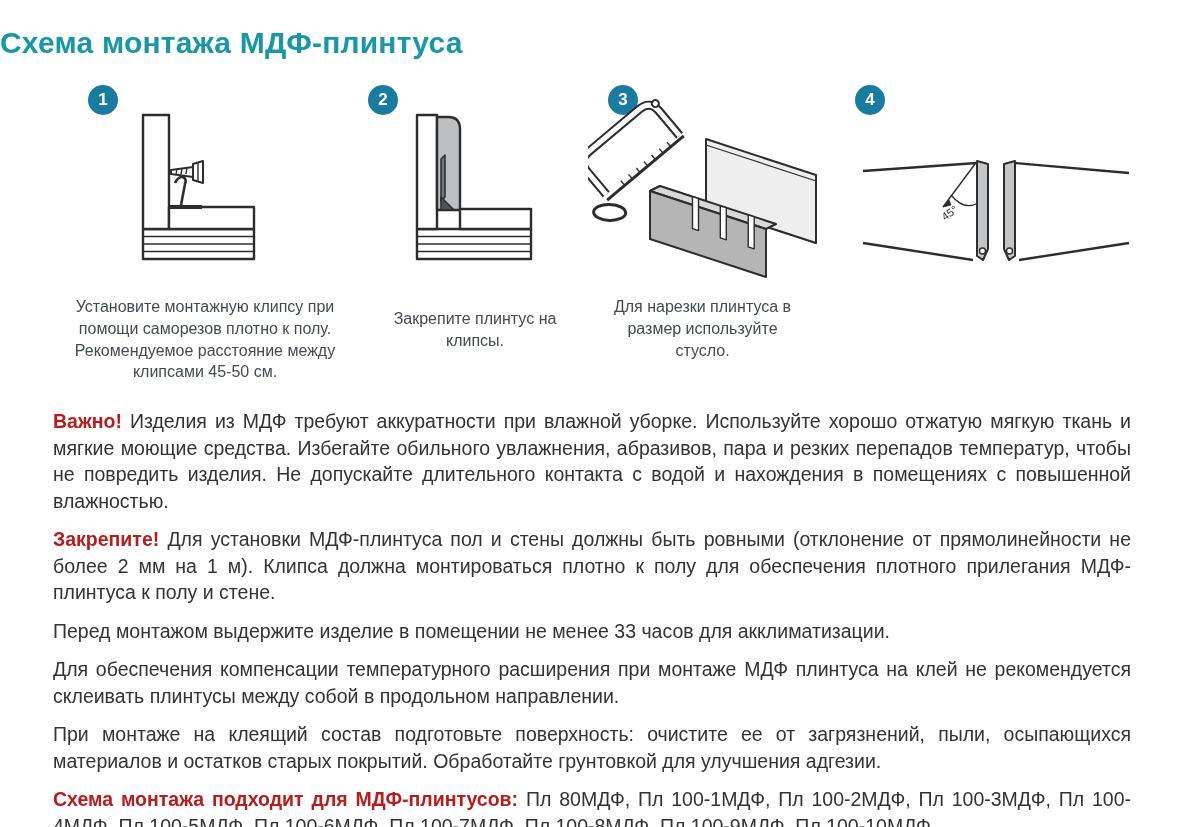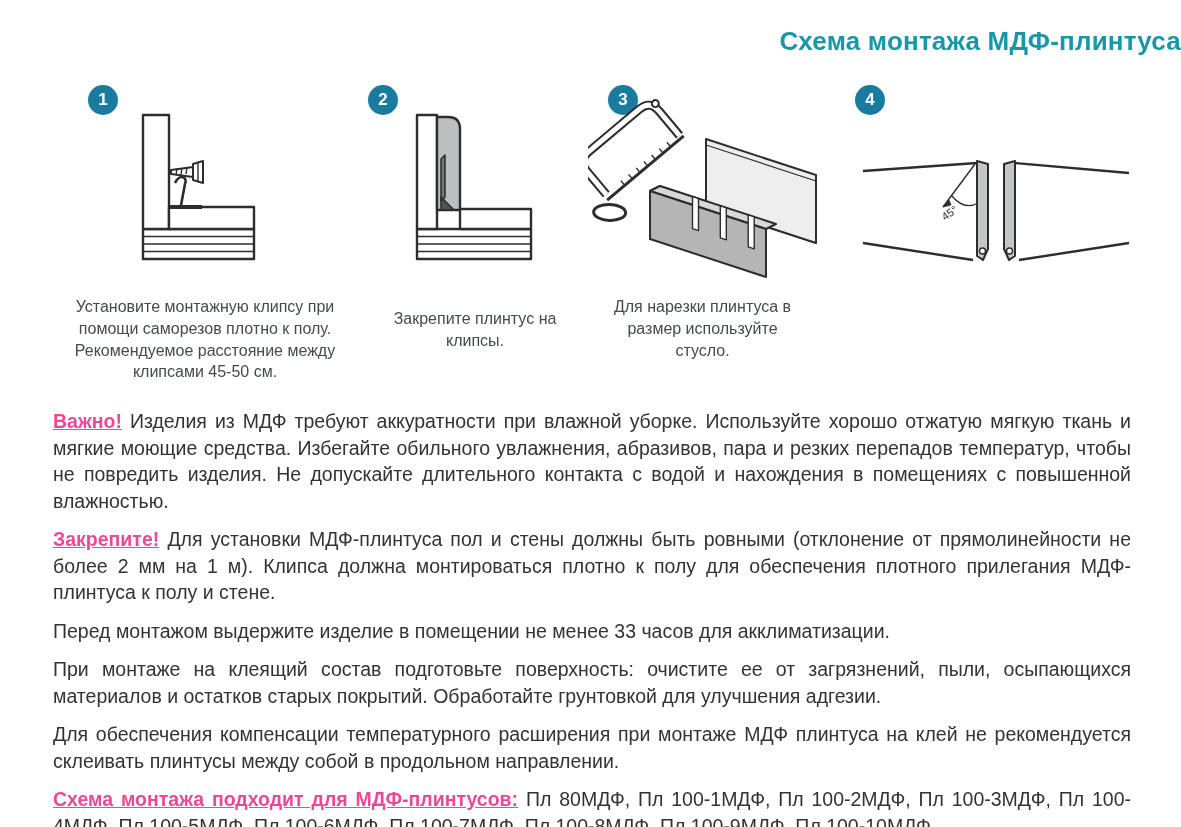--- a/index.html
+++ b/index.html
@@ -8,22 +8,22 @@
     background: #ffffff;
     font-family: "Liberation Sans", sans-serif;
     color: #3a3a3a;
     position: relative;
     overflow: hidden;
   }
   .page { position: absolute; inset: 0; }
   .title {
     position: absolute;
     top: 26px; left: 0; width: 100%;
-    text-align: right;
-    font-size: 26px;
+    text-align: left;
+    font-size: 30px;
     font-weight: bold;
     color: #1897a9;
     letter-spacing: 0.2px;
   }
   .step { position: absolute; top: 85px; height: 345px; }
   .badge {
     position: absolute; top: 0;
     width: 30px; height: 30px;
     border-radius: 50%;
     background: #1a7ba1;
@@ -42,21 +42,21 @@
   }
   .notes {
     position: absolute;
     top: 408px; left: 53px; width: 1078px;
     font-size: 19.5px;
     line-height: 1.36;
     text-align: justify;
     color: #333333;
   }
   .notes p { margin: 0 0 12px 0; }
-  .notes strong { font-weight: bold; color: #ec4899; text-decoration: underline; }
+  .notes strong { font-weight: bold; color: #b91c1c; }
 </style>
 </head>
 <body>
 
 <div class="page">
 
   <div class="title">Схема монтажа МДФ-плинтуса</div>
 
   <div class="step" style="left:55px; width:300px;">
     <div class="badge" style="left:33px;">1</div>
@@ -165,19 +165,19 @@
       </svg>
     </div>
   </div>
 
   <div class="notes">
     <p><strong>Важно!</strong>
       <span>Изделия из МДФ требуют аккуратности при влажной уборке. Используйте хорошо отжатую мягкую ткань и мягкие моющие средства. Избегайте обильного увлажнения, абразивов, пара и резких перепадов температур, чтобы не повредить изделия. Не допускайте длительного контакта с водой и нахождения в помещениях с повышенной влажностью.</span></p>
     <p><strong>Закрепите!</strong>
       <span>Для установки МДФ-плинтуса пол и стены должны быть ровными (отклонение от прямолинейности не более 2 мм на 1 м). Клипса должна монтироваться плотно к полу для обеспечения плотного прилегания МДФ-плинтуса к полу и стене.</span></p>
     <p><span>Перед монтажом выдержите изделие в помещении не менее 33 часов для акклиматизации.</span></p>
+    <p><span>Для обеспечения компенсации температурного расширения при монтаже МДФ плинтуса на клей не рекомендуется склеивать плинтусы между собой в продольном направлении.</span></p>
     <p><span>При монтаже на клеящий состав подготовьте поверхность: очистите ее от загрязнений, пыли, осыпающихся материалов и остатков старых покрытий. Обработайте грунтовкой для улучшения адгезии.</span></p>
-    <p><span>Для обеспечения компенсации температурного расширения при монтаже МДФ плинтуса на клей не рекомендуется склеивать плинтусы между собой в продольном направлении.</span></p>
     <p><strong>Схема монтажа подходит для МДФ-плинтусов:</strong>
       <span>Пл 80МДФ, Пл 100-1МДФ, Пл 100-2МДФ, Пл 100-3МДФ, Пл 100-4МДФ, Пл 100-5МДФ, Пл 100-6МДФ, Пл 100-7МДФ, Пл 100-8МДФ, Пл 100-9МДФ, Пл 100-10МДФ</span></p>
   </div>
 
 </div>
 
 </body></html>

